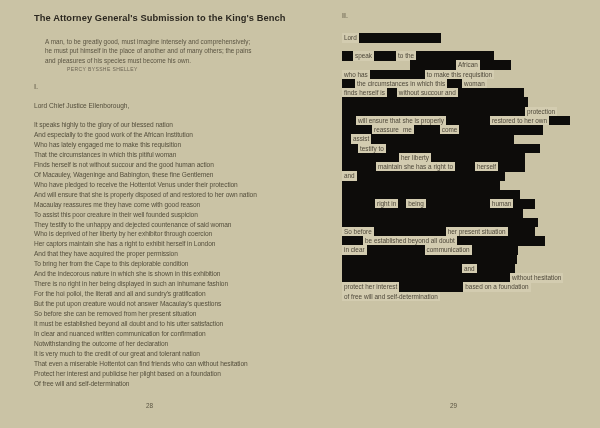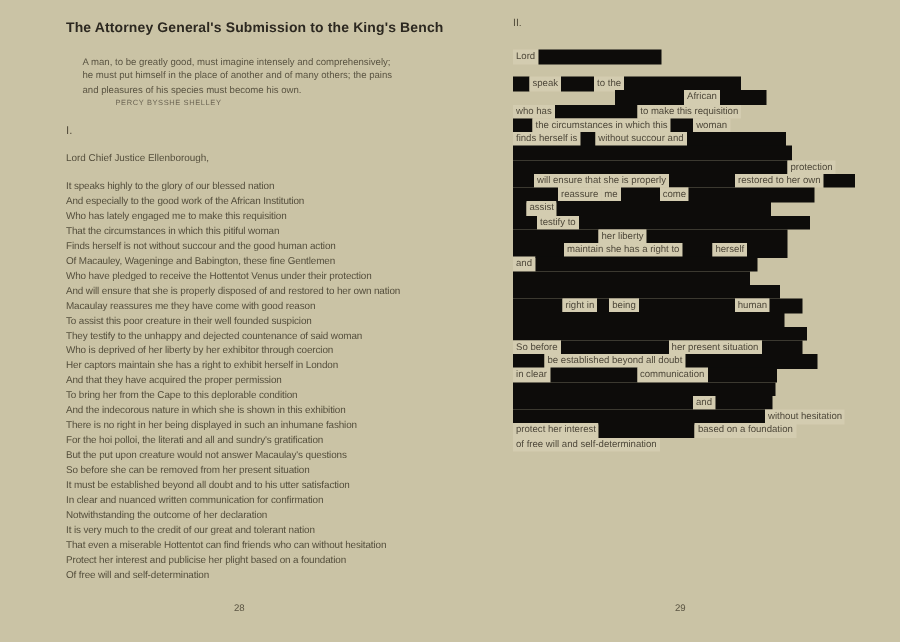--- a/index.html
+++ b/index.html
@@ -3,21 +3,21 @@
 <meta charset="utf-8">
 <style>
   html,body{margin:0;padding:0;background:#888;}
   #stage{
     position:relative;width:600px;height:428px;overflow:hidden;
     background:#cac3a5;
     font-family:"Liberation Sans","DejaVu Sans",sans-serif;
     color:#544e3c;
   }
   
-  #left-page{position:absolute;left:34px;top:0;width:256px;height:392px;margin-left:10px;}
+  #left-page{position:absolute;left:34px;top:0;width:256px;height:392px;}
   .book-title{
     position:absolute;left:0;top:13px;width:256px;
     font-size:9.3px;font-weight:bold;color:#2c2820;letter-spacing:0.1px;
     white-space:nowrap;
   }
   .epigraph{
     position:absolute;left:11px;top:37px;width:242px;
     font-size:6.4px;line-height:9.4px;color:#5a5442;
   }
   .attribution{

